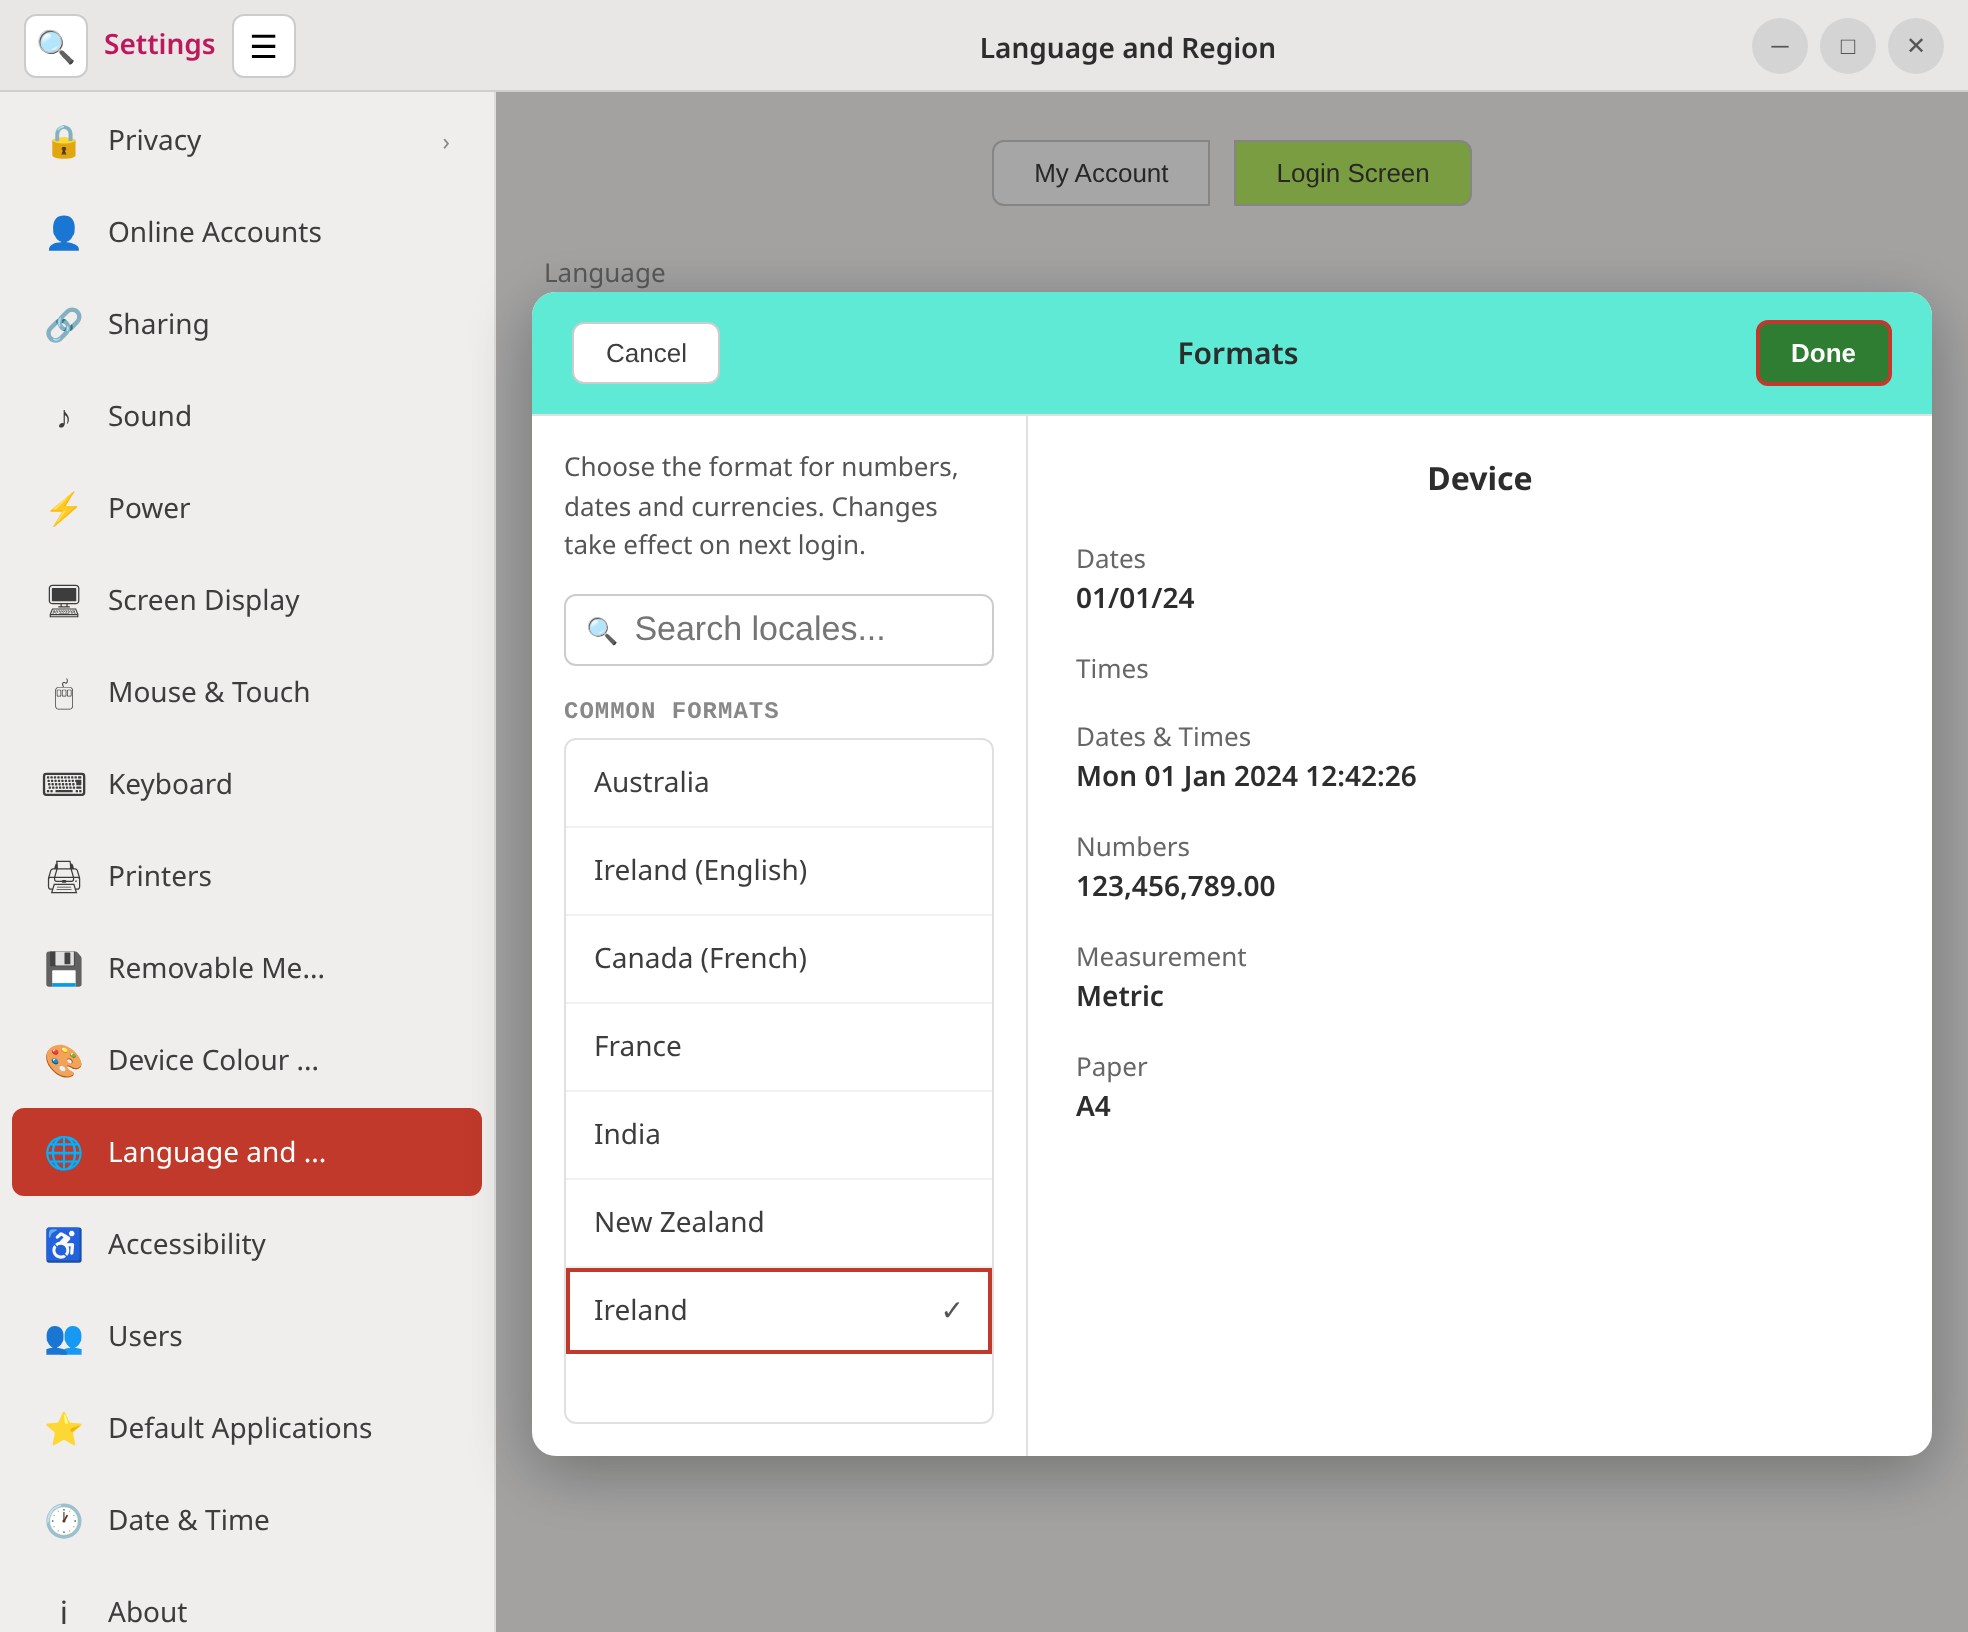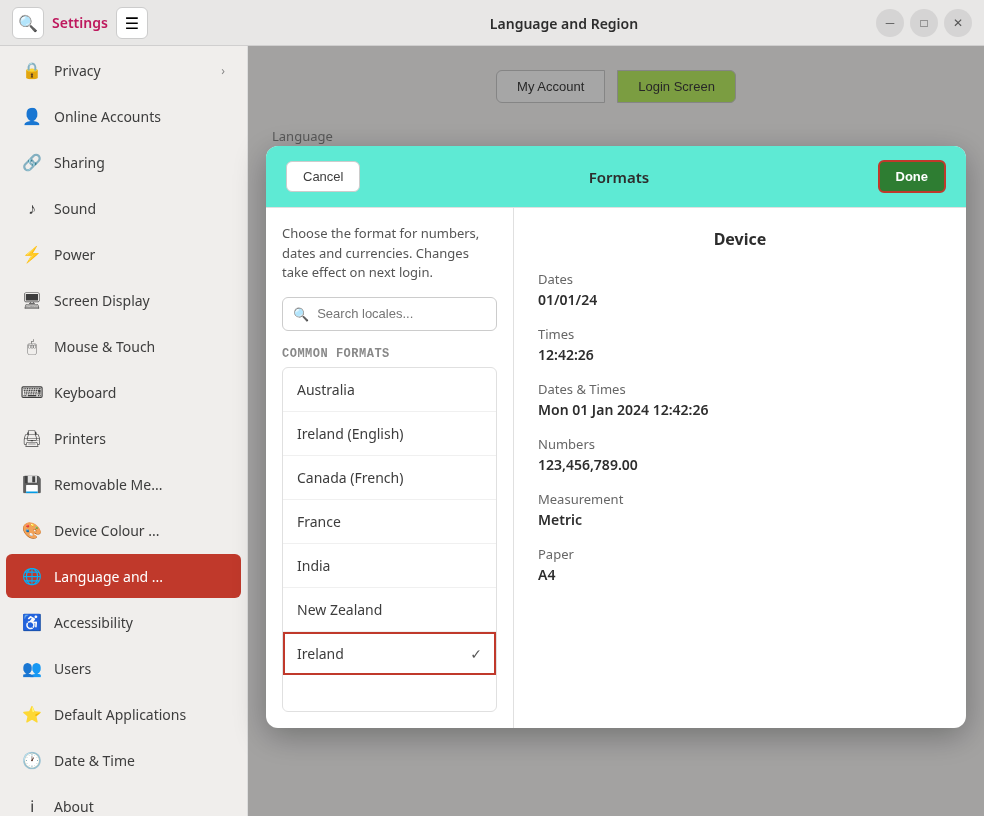--- a/index.html
+++ b/index.html
@@ -259,21 +259,21 @@
       gap: 8px;
       border: 1px solid #ccc;
       border-radius: 6px;
       padding: 7px 10px;
       margin-bottom: 16px;
       background: white;
     }
     .search-box input {
       border: none;
       outline: none;
-      font-size: 13px;
+      font-size: 17px;
       flex: 1;
       background: transparent;
       color: #888;
     }
     .search-icon-small {
       color: #888;
       font-size: 13px;
     }
 
     .common-formats-label {
@@ -509,21 +509,20 @@
             <div class="modal-right">
               <div class="preview-title">Device</div>
 
               <div class="preview-row">
                 <div class="preview-label">Dates</div>
                 <div class="preview-value">01/01/24</div>
               </div>
 
               <div class="preview-row">
                 <div class="preview-label">Times</div>
-                <div class="preview-value">12:42:26</div>
               </div>
 
               <div class="preview-row">
                 <div class="preview-label">Dates &amp; Times</div>
                 <div class="preview-value">Mon 01 Jan 2024 12:42:26</div>
               </div>
 
               <div class="preview-row">
                 <div class="preview-label">Numbers</div>
                 <div class="preview-value">123,456,789.00</div>

